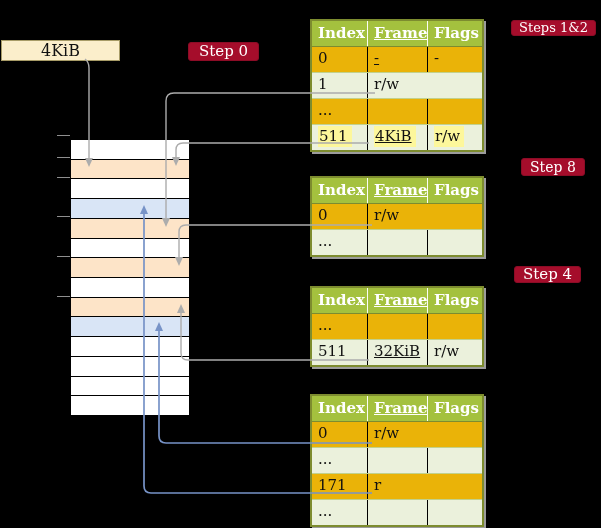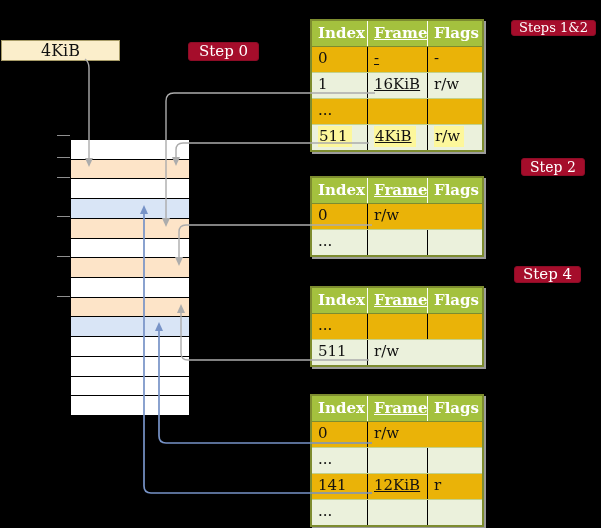--- a/index.html
+++ b/index.html
@@ -72,21 +72,21 @@
 <body>
 
 <div id="stage">
 
   <div class="freebox">
     <span>4KiB</span>
   </div>
 
   <div class="badge" id="b0">Step 0</div>
   <div class="badge" id="b12">Steps 1&amp;2</div>
-  <div class="badge" id="b3">Step 2</div>
+  <div class="badge" id="b3">Step 8</div>
   <div class="badge" id="b4">Step 4</div>
 
   <div id="memcol">
       <div class="mrow white"></div>
       <div class="mrow peach"></div>
       <div class="mrow white"></div>
       <div class="mrow blue"></div>
       <div class="mrow peach"></div>
       <div class="mrow white"></div>
       <div class="mrow peach"></div>
@@ -112,21 +112,20 @@
         <div class="cell c1">Frame</div>
         <div class="cell c2">Flags</div>
       </div>
       <div class="prow">
         <div class="cell c0">0</div>
         <div class="cell c1">-</div>
         <div class="cell c2">-</div>
       </div>
       <div class="prow shade">
         <div class="cell c0">1</div>
-        <div class="cell c1">16KiB</div>
         <div class="cell c2">r/w</div>
       </div>
       <div class="prow">
         <div class="cell c0">...</div>
         <div class="cell c1"></div>
         <div class="cell c2"></div>
       </div>
       <div class="prow shade">
         <div class="cell c0"><span class="hl">511</span></div>
         <div class="cell c1"><span class="hl">4KiB</span></div>
@@ -155,41 +154,41 @@
         <div class="cell c1">Frame</div>
         <div class="cell c2">Flags</div>
       </div>
       <div class="prow">
         <div class="cell c0">...</div>
         <div class="cell c1"></div>
         <div class="cell c2"></div>
       </div>
       <div class="prow shade">
         <div class="cell c0">511</div>
+        <div class="cell c1">32KiB</div>
         <div class="cell c2">r/w</div>
       </div>
     </div>
   <div id="t4" class="ptable">
       <div class="phead">
         <div class="cell c0">Index</div>
         <div class="cell c1">Frame</div>
         <div class="cell c2">Flags</div>
       </div>
       <div class="prow">
         <div class="cell c0">0</div>
         <div class="cell c2">r/w</div>
       </div>
       <div class="prow shade">
         <div class="cell c0">...</div>
         <div class="cell c1"></div>
         <div class="cell c2"></div>
       </div>
       <div class="prow">
-        <div class="cell c0">141</div>
-        <div class="cell c1">12KiB</div>
+        <div class="cell c0">171</div>
         <div class="cell c2">r</div>
       </div>
       <div class="prow shade">
         <div class="cell c0">...</div>
         <div class="cell c1"></div>
         <div class="cell c2"></div>
       </div>
     </div>
 
   <svg id="arrows" width="601" height="528" viewBox="0 0 601 528">

